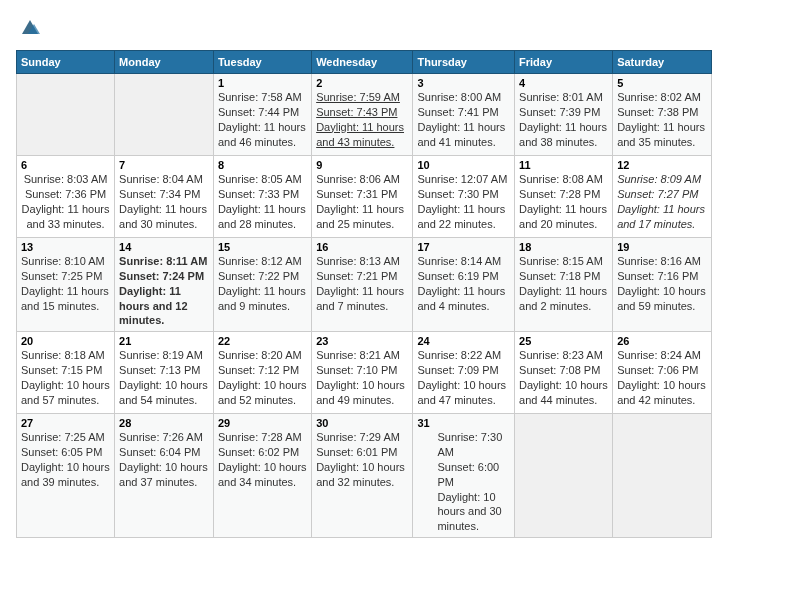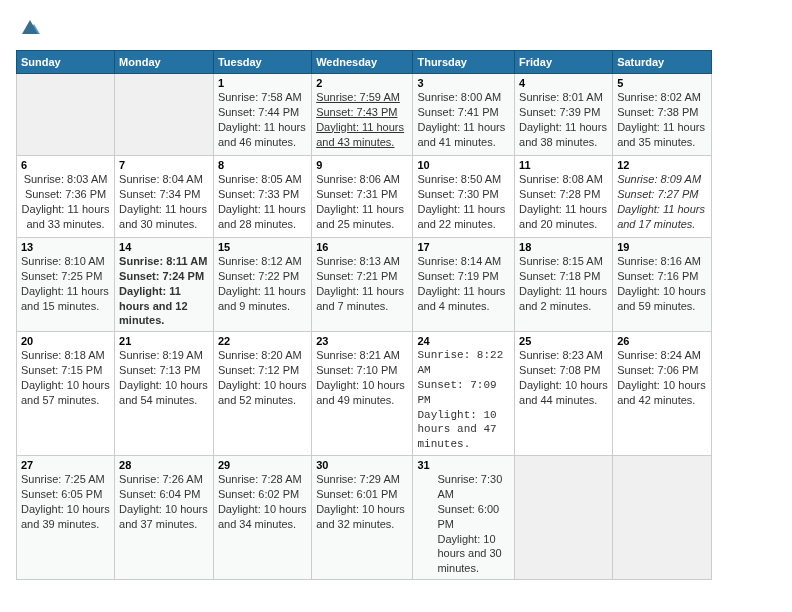--- a/index.html
+++ b/index.html
@@ -188,21 +188,21 @@
 Daylight: 11 hours and 28 minutes.</div>
           </td>
           <td>
             <span class="day-num">9</span>
             <div class="day-info" style="white-space: pre-line;">Sunrise: 8:06 AM
 Sunset: 7:31 PM
 Daylight: 11 hours and 25 minutes.</div>
           </td>
           <td>
             <span class="day-num">10</span>
-            <div class="day-info" style="white-space: pre-line;">Sunrise: 8:50 AM
+            <div class="day-info" style="white-space: pre-line;">Sunrise: 12:07 AM
 Sunset: 7:30 PM
 Daylight: 11 hours and 22 minutes.</div>
           </td>
           <td>
             <span class="day-num">11</span>
             <div class="day-info" style="white-space: pre-line;">Sunrise: 8:08 AM
 Sunset: 7:28 PM
 Daylight: 11 hours and 20 minutes.</div>
           </td>
           <td>
@@ -233,21 +233,21 @@
           </td>
           <td>
             <span class="day-num">16</span>
             <div class="day-info" style="white-space: pre-line;">Sunrise: 8:13 AM
 Sunset: 7:21 PM
 Daylight: 11 hours and 7 minutes.</div>
           </td>
           <td>
             <span class="day-num">17</span>
             <div class="day-info" style="white-space: pre-line;">Sunrise: 8:14 AM
-Sunset: 7:19 PM
+Sunset: 6:19 PM
 Daylight: 11 hours and 4 minutes.</div>
           </td>
           <td>
             <span class="day-num">18</span>
             <div class="day-info" style="white-space: pre-line;">Sunrise: 8:15 AM
 Sunset: 7:18 PM
 Daylight: 11 hours and 2 minutes.</div>
           </td>
           <td>
             <span class="day-num">19</span>
@@ -276,21 +276,21 @@
 Daylight: 10 hours and 52 minutes.</div>
           </td>
           <td>
             <span class="day-num">23</span>
             <div class="day-info" style="white-space: pre-line;">Sunrise: 8:21 AM
 Sunset: 7:10 PM
 Daylight: 10 hours and 49 minutes.</div>
           </td>
           <td>
             <span class="day-num">24</span>
-            <div class="day-info" style="white-space: pre-line; font-family: Liberation Mono, monospace;">Sunrise: 8:22 AM
+            <div class="day-info" style="white-space: pre-line;">Sunrise: 8:22 AM
 Sunset: 7:09 PM
 Daylight: 10 hours and 47 minutes.</div>
           </td>
           <td>
             <span class="day-num">25</span>
             <div class="day-info" style="white-space: pre-line;">Sunrise: 8:23 AM
 Sunset: 7:08 PM
 Daylight: 10 hours and 44 minutes.</div>
           </td>
           <td>

